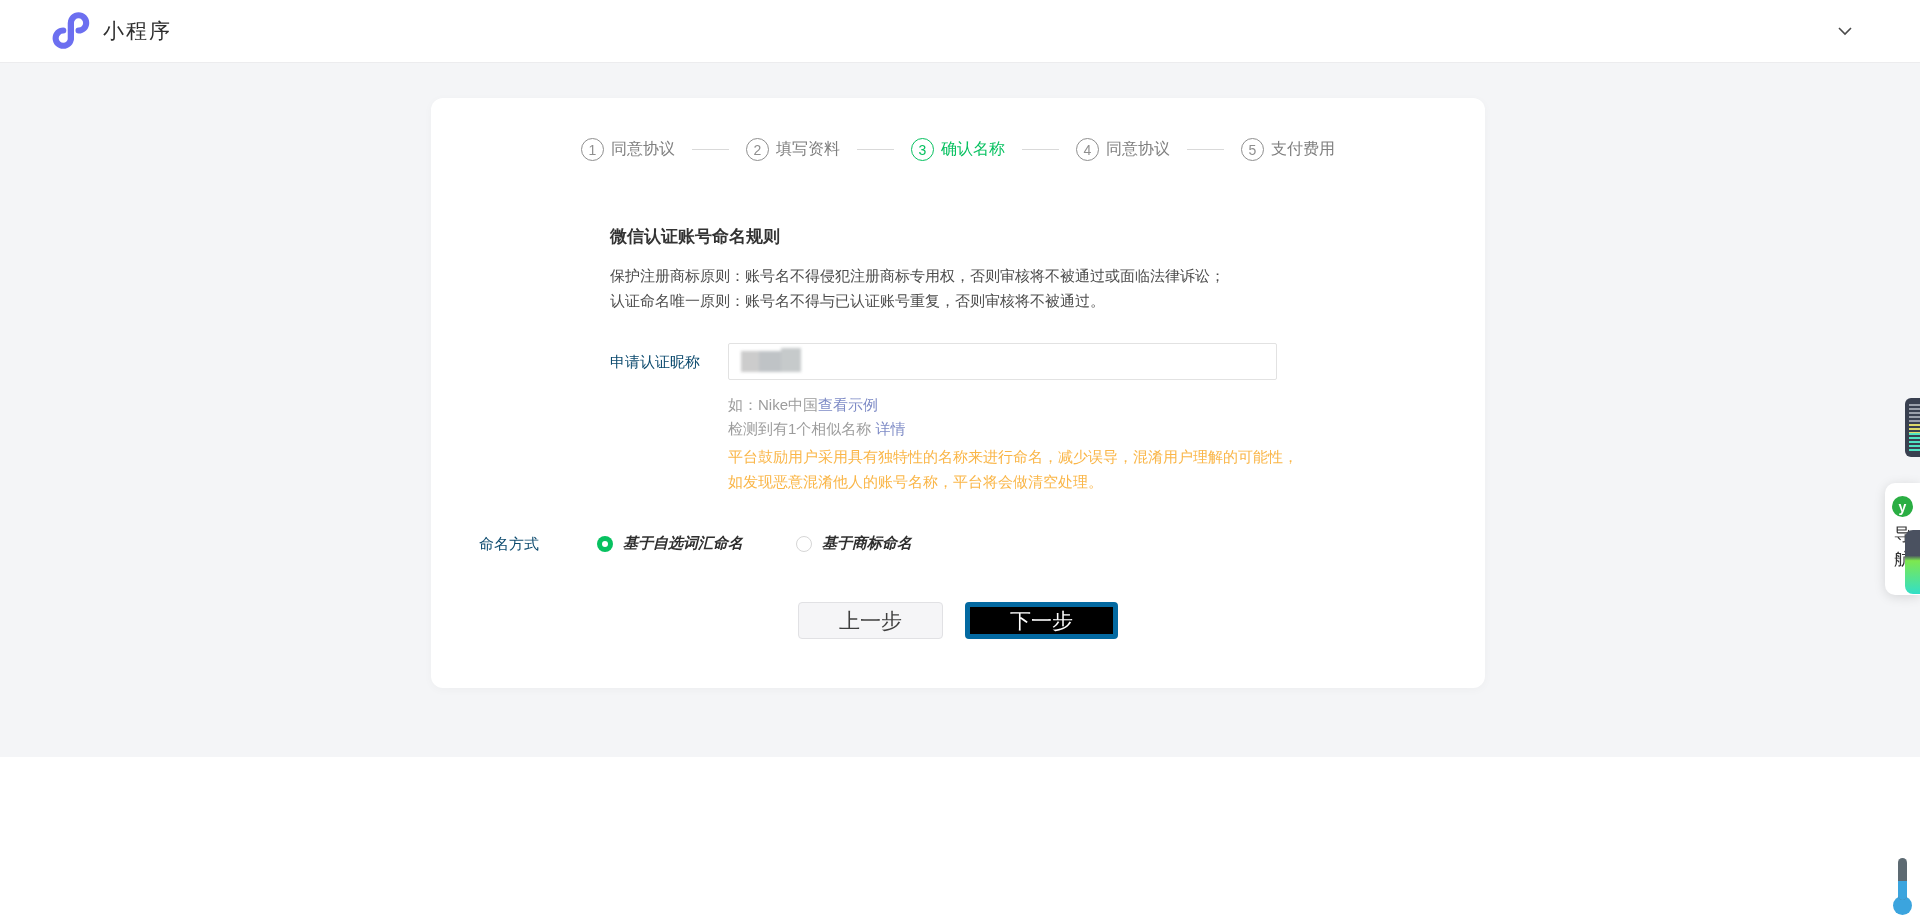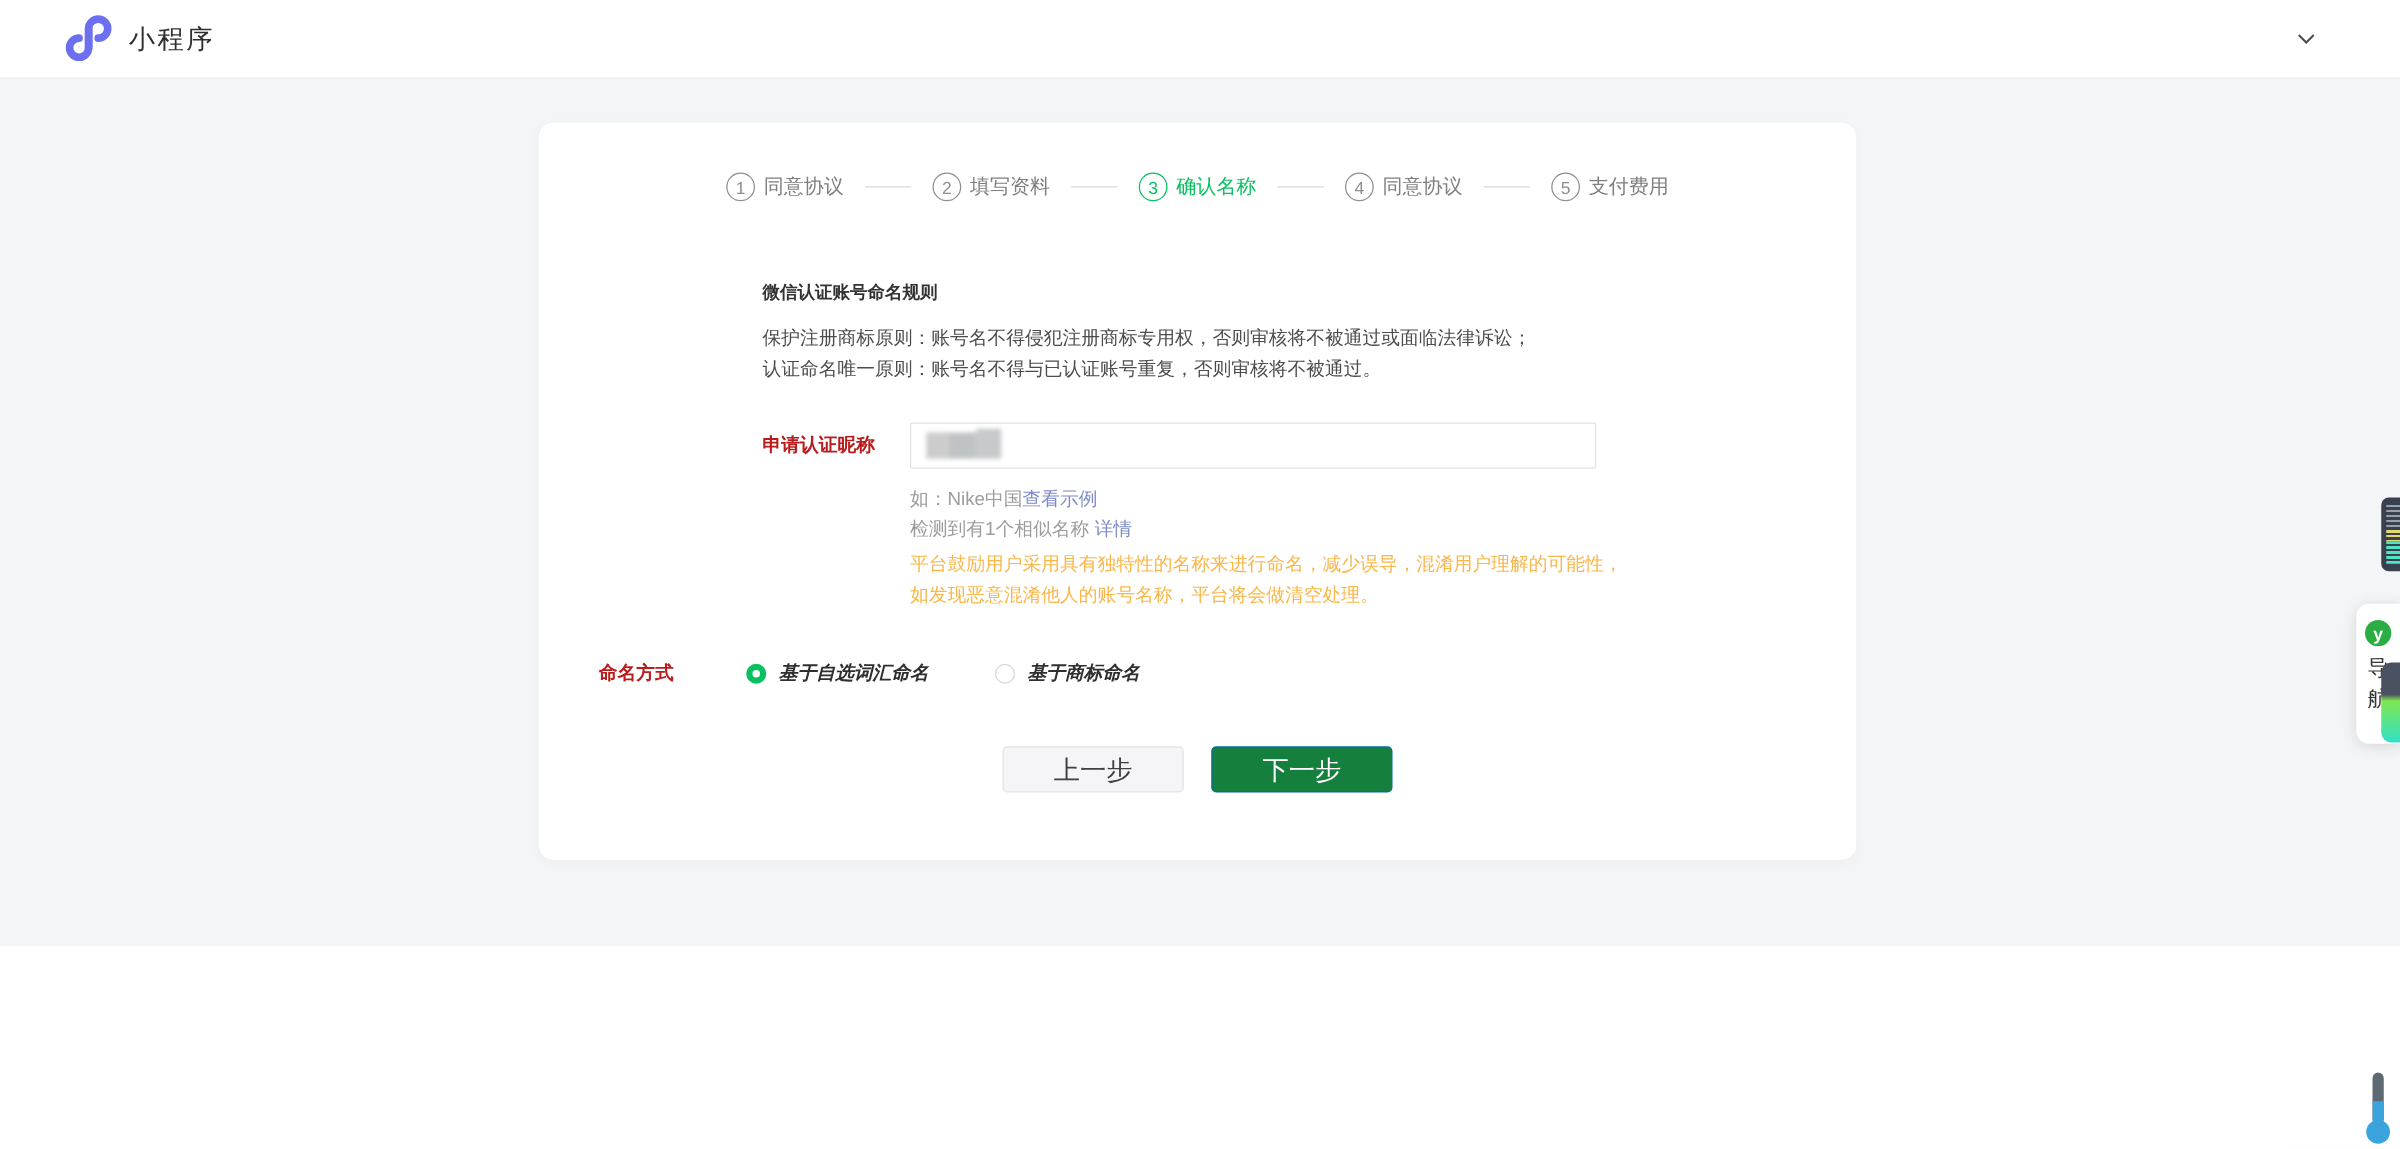--- a/index.html
+++ b/index.html
@@ -52,28 +52,28 @@
     font-size:14px; display:flex; align-items:center; justify-content:center;
     flex:none;
   }
   .step-label { font-size:16px; color:#7f7f7f; margin-left:7px; white-space:nowrap; }
   .step.active .step-circle { border-color:#07c160; color:#07c160; }
   .step.active .step-label { color:#07c160; }
   .step-sep { width:37px; height:1px; background:#d9d9d9; margin:0 17px; flex:none; }
 
   
   .rules { margin:64px 0 0 179px; }
-  .rules-title { font-size:14px; font-weight:bold; color:#333; }
+  .rules-title { font-size:17px; font-weight:bold; color:#333; }
   .rules-line { font-size:15px; color:#4c4c4c; line-height:25px; }
   .rules-line.first { margin-top:15px; }
 
   
   .form-row { display:flex; margin-left:179px; }
   .row-nickname { margin-top:30px; }
-  .field-label { width:118px; font-size:15px; color:#b91c1c; line-height:37px; flex:none;font-weight:bold; }
+  .field-label { width:118px; font-size:15px; color:#0c4a6e; line-height:37px; flex:none; }
   .nick-input {
     width:549px; height:37px; background:#fff;
     border:1px solid #e2e2e2; border-radius:2px;
     display:flex; align-items:center; padding:0 12px;
     overflow:hidden; cursor:text;
   }
   .redact { display:flex; filter:blur(1.5px); }
   .redact span { display:block; height:21px; }
   .redact .r1 { width:18px; background:#cccccc; }
   .redact .r2 { width:22px; background:#bfc3c6; }
@@ -106,21 +106,21 @@
 
   
   .btn-row { display:flex; justify-content:center; margin-top:49px; }
   .btn {
     min-width:105px; height:37px; border-radius:4px;
     font-size:21px; display:flex; align-items:center; justify-content:center;
     cursor:pointer; padding:0 40px;
     font-family:"Liberation Sans","DejaVu Sans",sans-serif;
   }
   .btn-prev { background:#f5f5f7; border:1px solid #e1e1e4; color:#3f3f3f; }
-  .btn-next { background:#15803d; border:1px solid #0369a1; color:#fff; margin-left:22px; }
+  .btn-next { background:#000000; border:5px solid #0369a1; color:#fff; margin-left:22px; }
 
   
   .minimap {
     position:absolute; left:1905px; top:398px;
     width:15px; height:59px; background:#394050;
     border-radius:6px 0 0 6px; padding:6px 0 6px 4px;
     z-index:9; cursor:pointer;
   }
   .minimap .stripes-grey  { height:20px; background:repeating-linear-gradient(to bottom,#9aa0ab 0 2px,transparent 2px 4px); }
   .minimap .stripes-yellow{ height:9px;  background:repeating-linear-gradient(to bottom,#ddda6b 0 2px,transparent 2px 4px); }

